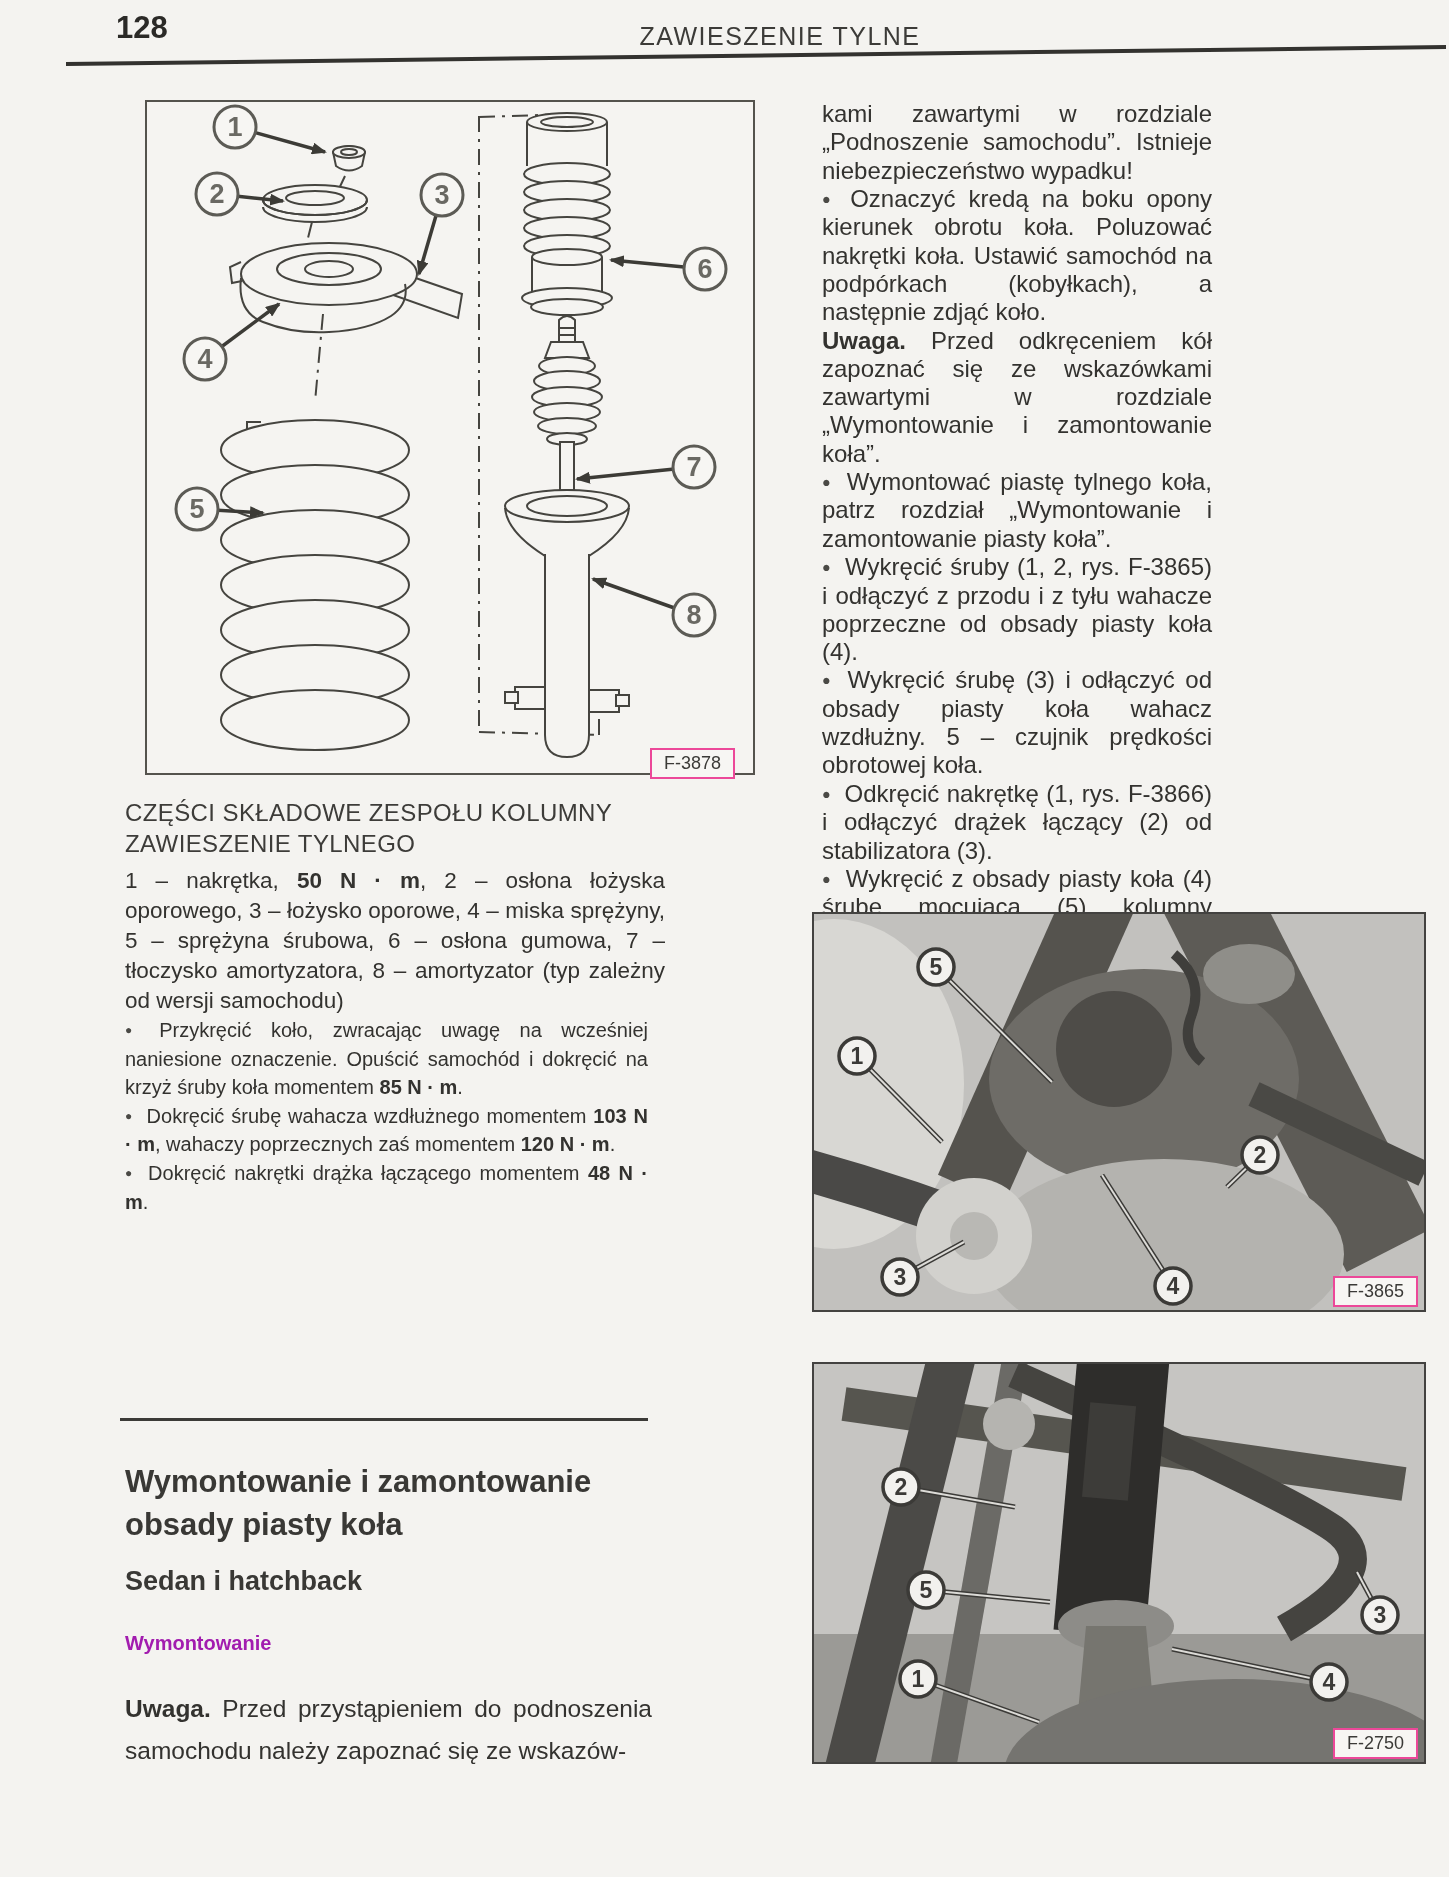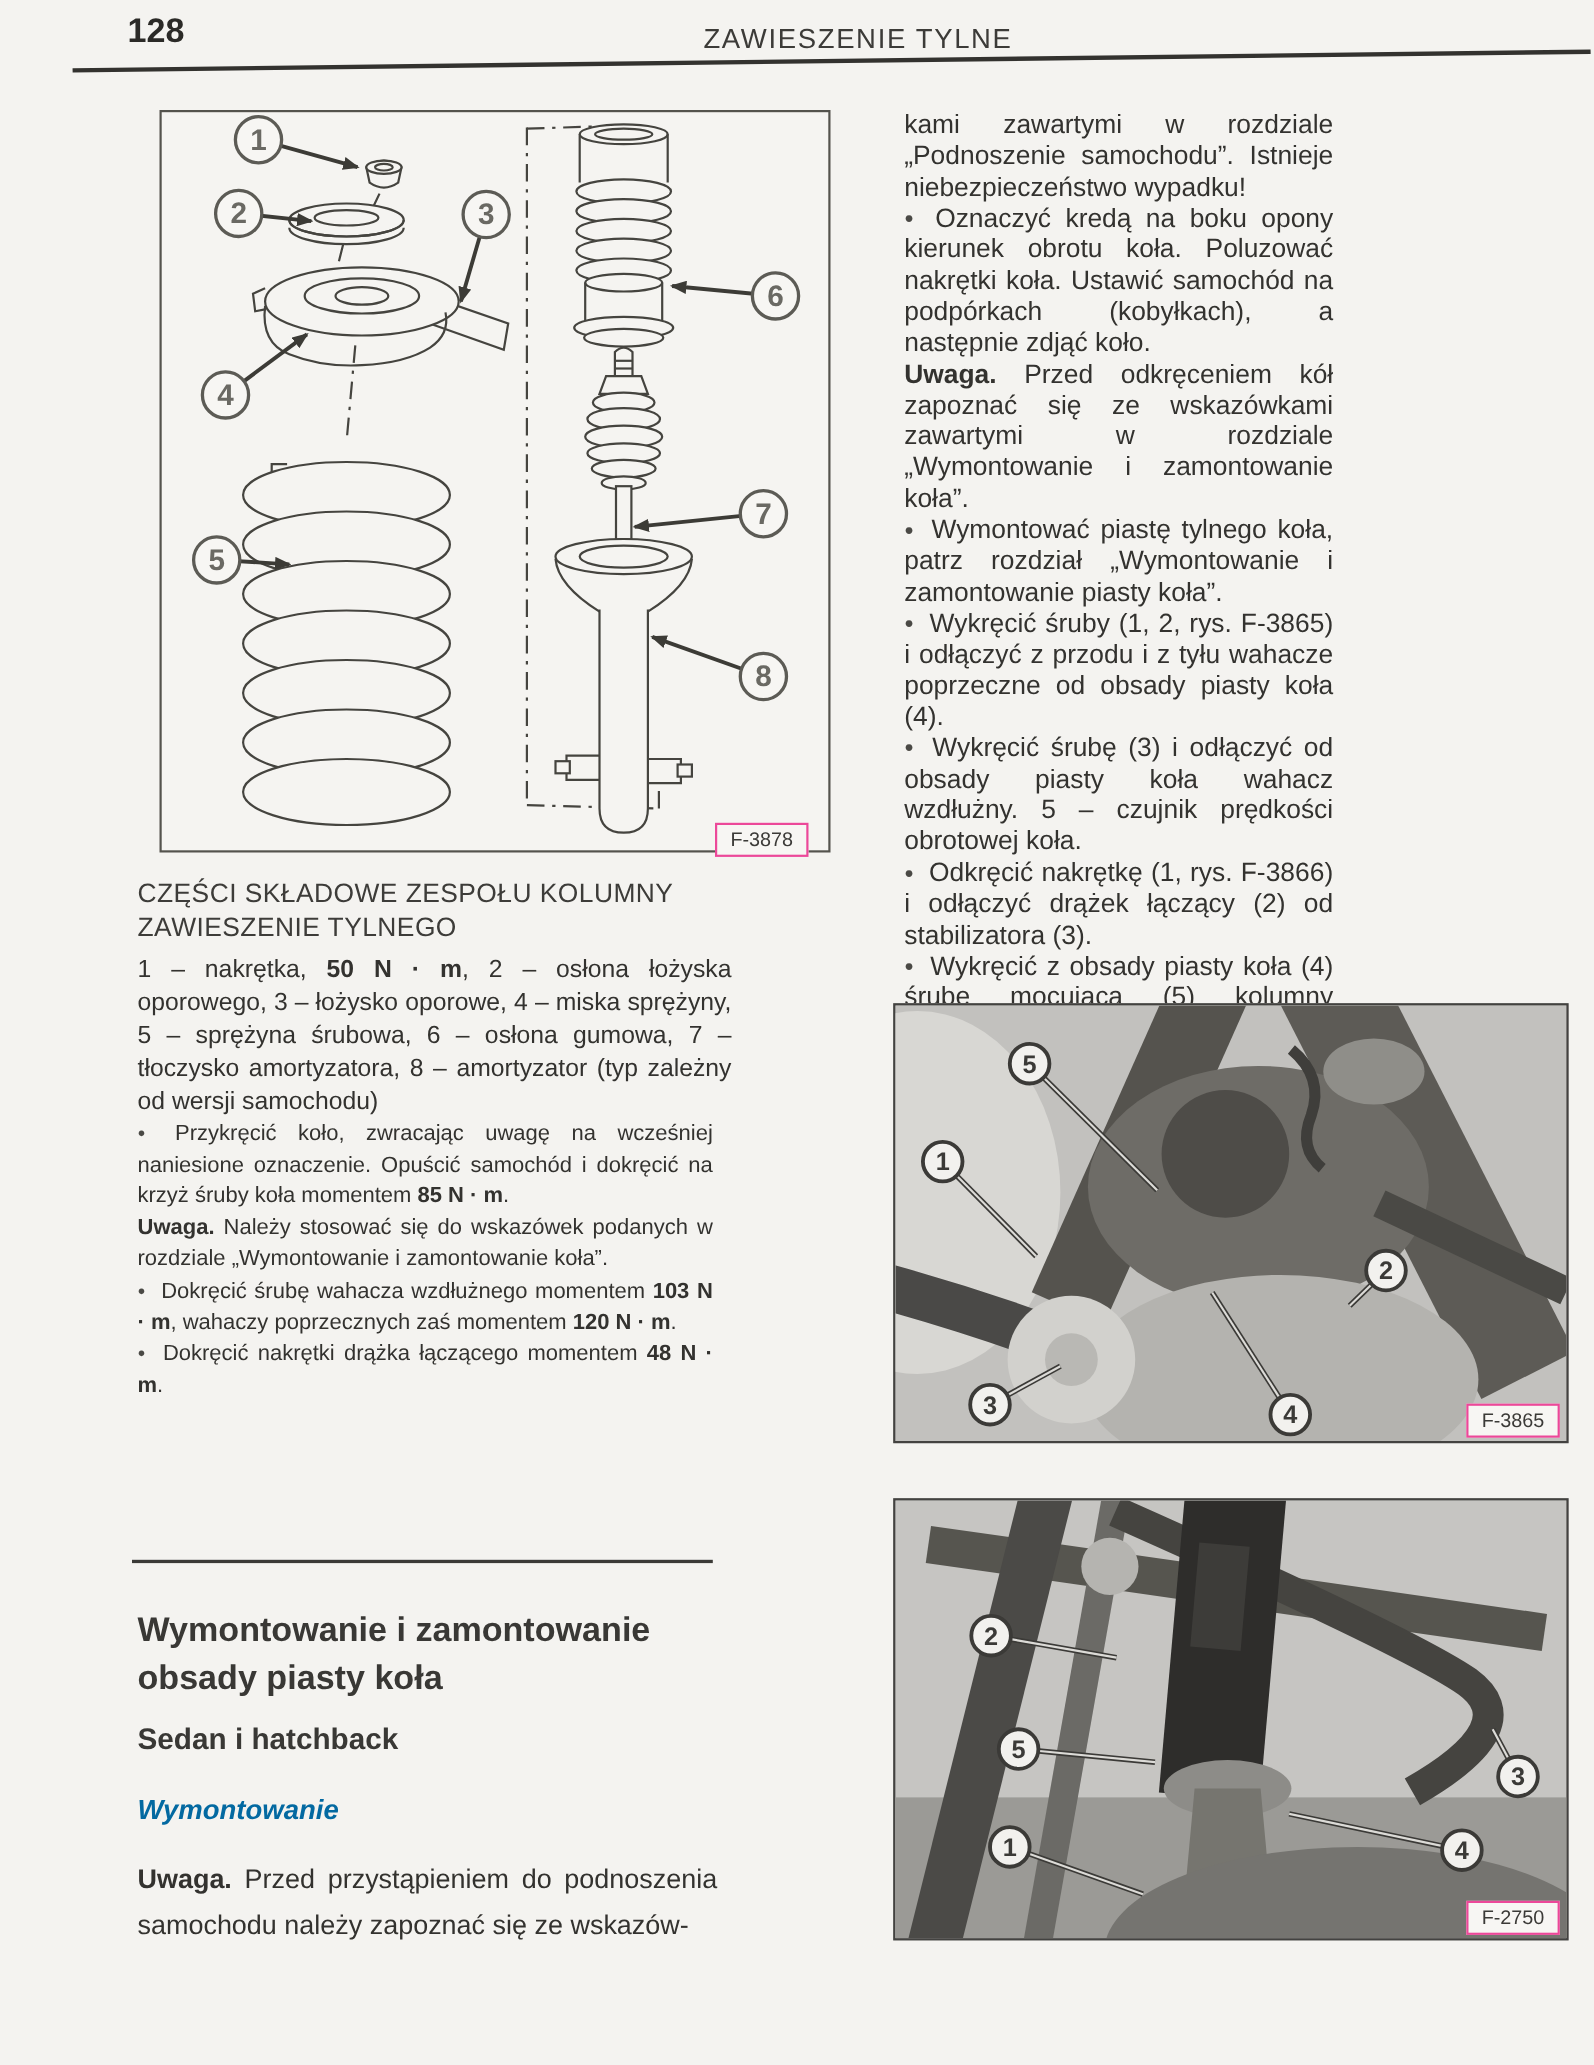--- a/index.html
+++ b/index.html
@@ -20,21 +20,21 @@
             padding:2px 12px;font-size:18px;line-height:1.3;white-space:nowrap;}
   #fig-diagram-label{left:650px;top:748px;}
   #caption{left:125px;top:797px;width:540px;}
   #caption .cap-title{font-size:24px;line-height:31px;color:#3d3c39;letter-spacing:.4px;}
   #caption .cap-body{font-size:22.5px;line-height:30px;margin-top:7px;text-align:justify;}
   #left-col{left:125px;top:1016px;width:523px;font-size:20px;line-height:28.4px;}
   #right-col{left:822px;top:100px;width:390px;font-size:24px;line-height:28.3px;}
   #divider{left:120px;top:1418px;width:528px;height:3px;background:#3b3a37;}
   #main-heading{left:125px;top:1460px;font-size:31px;font-weight:bold;line-height:43px;color:#393835;}
   #sub-heading{left:125px;top:1566px;font-size:27px;font-weight:bold;color:#393835;}
-  #italic-heading{left:125px;top:1632px;font-size:25px;font-weight:bold;font-style:italic;color:#0369a1;}
+  #italic-heading{left:125px;top:1632px;font-size:20px;font-weight:bold;color:#a21caf;}
   #note-para{left:125px;top:1688px;width:527px;font-size:24.5px;line-height:42px;}
   .photo{border:2px solid #434240;box-sizing:border-box;background:#c2c1be;overflow:hidden;}
   #photo-1{left:812px;top:912px;width:614px;height:400px;}
   #photo-2{left:812px;top:1362px;width:614px;height:402px;}
   .photo svg{display:block;}
   .photo .figlabel{position:absolute;right:6px;bottom:3px;}
   svg text{font-family:"Liberation Sans","DejaVu Sans",sans-serif;}
   .dashdot{stroke:#45443f;stroke-width:2;stroke-dasharray:16 7 3 7;fill:none;}
   .ln{stroke:#45443f;stroke-width:2;fill:none;}
   .fl{fill:#f5f4f1;stroke:#45443f;stroke-width:2;}
@@ -155,21 +155,20 @@
 <div class="abs figlabel" id="fig-diagram-label">F-3878</div>
 
 <div class="abs" id="caption">
   <div class="cap-title">CZĘŚCI SKŁADOWE ZESPOŁU KOLUMNY</div>
   <div class="cap-title">ZAWIESZENIE TYLNEGO</div>
   <p class="cap-body para"><span>1 – nakrętka, </span><span class="b">50 N · m</span><span>, 2 – osłona łożyska oporowego, 3 – łożysko oporowe, 4 – miska sprężyny, 5 – sprężyna śrubowa, 6 – osłona gumowa, 7 – tłoczysko amortyzatora, 8 – amortyzator (typ zależny od wersji samochodu)</span></p>
 </div>
 
 <div class="abs" id="left-col">
     <p class="para"><span class="blt">●</span><span>Przykręcić koło, zwracając uwagę na wcześniej naniesione oznaczenie. Opuścić samochód i dokręcić na krzyż śruby koła momentem </span><span class="b">85 N · m</span><span>.</span></p>
-    <p class="para"><span class="b">Uwaga.</span><span> Należy stosować się do wskazówek podanych w rozdziale „Wymontowanie i zamontowanie koła”.</span></p>
     <p class="para"><span class="blt">●</span><span>Dokręcić śrubę wahacza wzdłużnego momentem </span><span class="b">103 N · m</span><span>, wahaczy poprzecznych zaś momentem </span><span class="b">120 N · m</span><span>.</span></p>
     <p class="para"><span class="blt">●</span><span>Dokręcić nakrętki drążka łączącego momentem </span><span class="b">48 N · m</span><span>.</span></p>
   </div>
 <div class="abs" id="divider"></div>
 <div class="abs" id="main-heading">
   <div>Wymontowanie i zamontowanie</div>
   <div>obsady piasty koła</div>
 </div>
 <div class="abs" id="sub-heading">Sedan i hatchback</div>
 <div class="abs" id="italic-heading">Wymontowanie</div>

